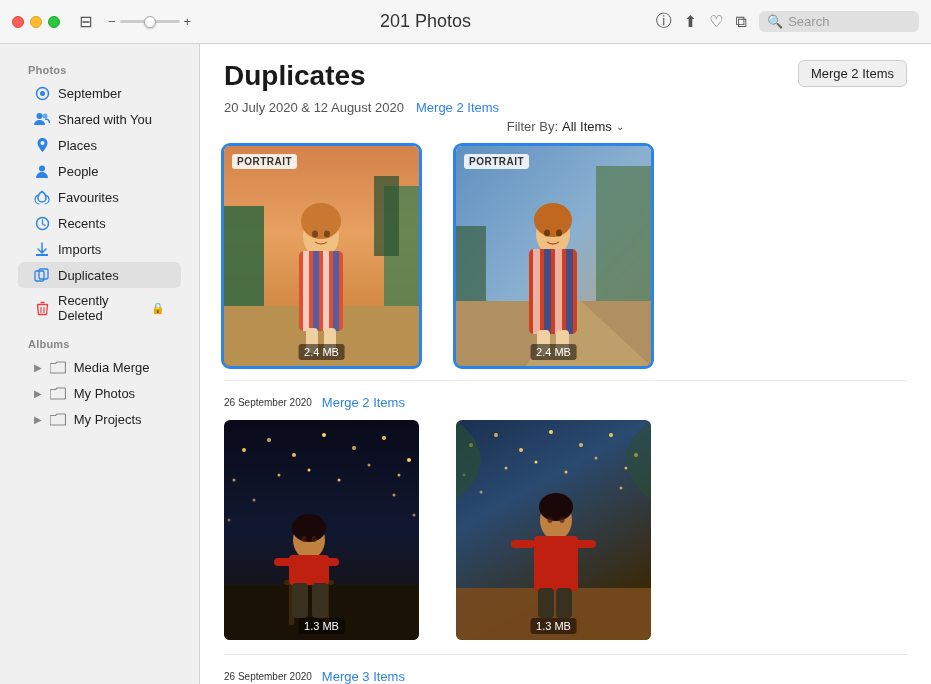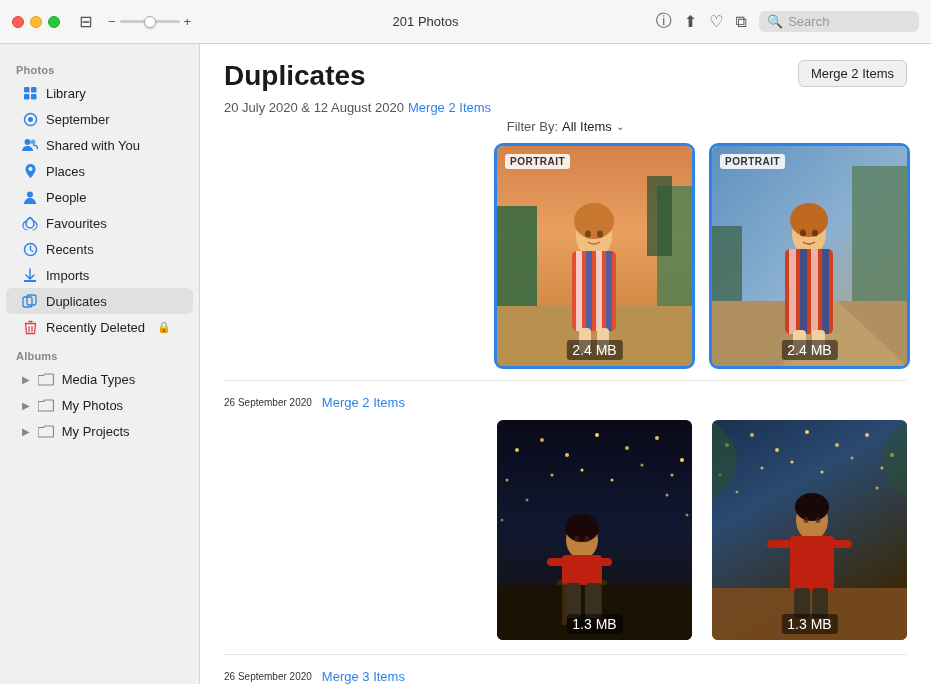--- a/index.html
+++ b/index.html
@@ -74,21 +74,21 @@
       border: 1px solid #aaa;
       position: absolute;
       top: -4.5px;
       left: 50%;
       transform: translateX(-50%);
       box-shadow: 0 1px 2px rgba(0,0,0,0.2);
     }
     .photo-count {
       flex: 1;
       text-align: center;
-      font-size: 13px;
+      font-size: 18px;
       color: #333;
       font-weight: 500;
     }
     .titlebar-actions {
       display: flex;
       align-items: center;
       gap: 12px;
     }
     .action-icon {
       color: #555;
@@ -119,21 +119,21 @@
       display: flex;
       flex: 1;
       overflow: hidden;
     }
 
     
     .sidebar {
       width: 200px;
       background: #f0f0f0;
       border-right: 1px solid #d4d4d4;
-      padding: 10px 0;
+      padding: 10px 12px;
       overflow-y: auto;
       flex-shrink: 0;
     }
     .sidebar-section-label {
       font-size: 11px;
       font-weight: 700;
       color: #888;
       padding: 10px 16px 4px;
       text-transform: none;
       letter-spacing: 0.02em;
@@ -203,21 +203,21 @@
       border-radius: 6px;
       padding: 5px 12px;
       font-size: 13px;
       cursor: pointer;
       color: #222;
     }
 
     .date-row {
       display: flex;
       align-items: center;
-      gap: 4px;
+      gap: 12px;
       margin-bottom: 4px;
     }
     .date-text {
       font-size: 13px;
       color: #555;
     }
     .merge-link {
       font-size: 13px;
       color: #2d84e8;
       cursor: pointer;
@@ -238,22 +238,21 @@
     .section-header {
       display: flex;
       align-items: center;
       gap: 10px;
       margin-bottom: 10px;
     }
     .section-date { font-size: 10px; color: #333; font-weight: 500; }
 
     .photo-pair {
       display: flex;
-      gap: 20px;
-      justify-content: flex-end;
+      gap: 37px;
     }
     .photo-card {
       position: relative;
       border-radius: 6px;
       overflow: hidden;
       width: 195px;
       height: 220px;
       cursor: pointer;
     }
     .photo-card.selected {
@@ -273,21 +272,21 @@
       color: #333;
       letter-spacing: 0.05em;
     }
     .photo-size {
       position: absolute;
       bottom: 6px;
       left: 50%;
       transform: translateX(-50%);
       background: rgba(0,0,0,0.5);
       color: white;
-      font-size: 14px;
+      font-size: 11px;
       padding: 2px 6px;
       border-radius: 3px;
       white-space: nowrap;
     }
 
     
     .photo-scene {
       width: 100%;
       height: 100%;
       position: absolute;
@@ -329,31 +328,20 @@
     </div>
   </div>
 </div>
 
 <div class="main-layout">
 
   <div class="sidebar">
 
     <div class="sidebar-section-label">Photos</div>
 
-    <div class="sidebar-item">
-      <span class="sidebar-item-icon blue">
-        <svg width="15" height="15" viewBox="0 0 15 15" fill="none">
-          <rect x="1" y="1" width="5.5" height="5.5" rx="1" fill="#2d84e8"></rect>
-          <rect x="8" y="1" width="5.5" height="5.5" rx="1" fill="#2d84e8"></rect>
-          <rect x="1" y="8" width="5.5" height="5.5" rx="1" fill="#2d84e8"></rect>
-          <rect x="8" y="8" width="5.5" height="5.5" rx="1" fill="#2d84e8"></rect>
-        </svg>
-      </span>
-      <span>Library</span>
-    </div>
 
     <div class="sidebar-item">
       <span class="sidebar-item-icon blue">
         <svg width="15" height="15" viewBox="0 0 15 15" fill="none">
           <circle cx="7.5" cy="7.5" r="6" stroke="#2d84e8" stroke-width="1.5"></circle>
           <circle cx="7.5" cy="7.5" r="2.5" fill="#2d84e8"></circle>
         </svg>
       </span>
       <span>September</span>
     </div>
@@ -444,21 +432,21 @@
 
     <div class="sidebar-section-label">Albums</div>
 
     <div class="sidebar-expandable">
       <span class="expand-arrow">▶</span>
       <span class="sidebar-item-icon gray">
         <svg width="16" height="13" viewBox="0 0 16 13" fill="none">
           <path d="M1 2.5h4.5L7 1h7.5a1 1 0 011 1v9a1 1 0 01-1 1H1a1 1 0 01-1-1V3.5a1 1 0 011-1z" stroke="#888" stroke-width="1.2" fill="none"></path>
         </svg>
       </span>
-      <span>Media Types</span>
+      <span>Media Merge</span>
     </div>
 
     <div class="sidebar-expandable">
       <span class="expand-arrow">▶</span>
       <span class="sidebar-item-icon gray">
         <svg width="16" height="13" viewBox="0 0 16 13" fill="none">
           <path d="M1 2.5h4.5L7 1h7.5a1 1 0 011 1v9a1 1 0 01-1 1H1a1 1 0 01-1-1V3.5a1 1 0 011-1z" stroke="#888" stroke-width="1.2" fill="none"></path>
         </svg>
       </span>
       <span>My Photos</span>

